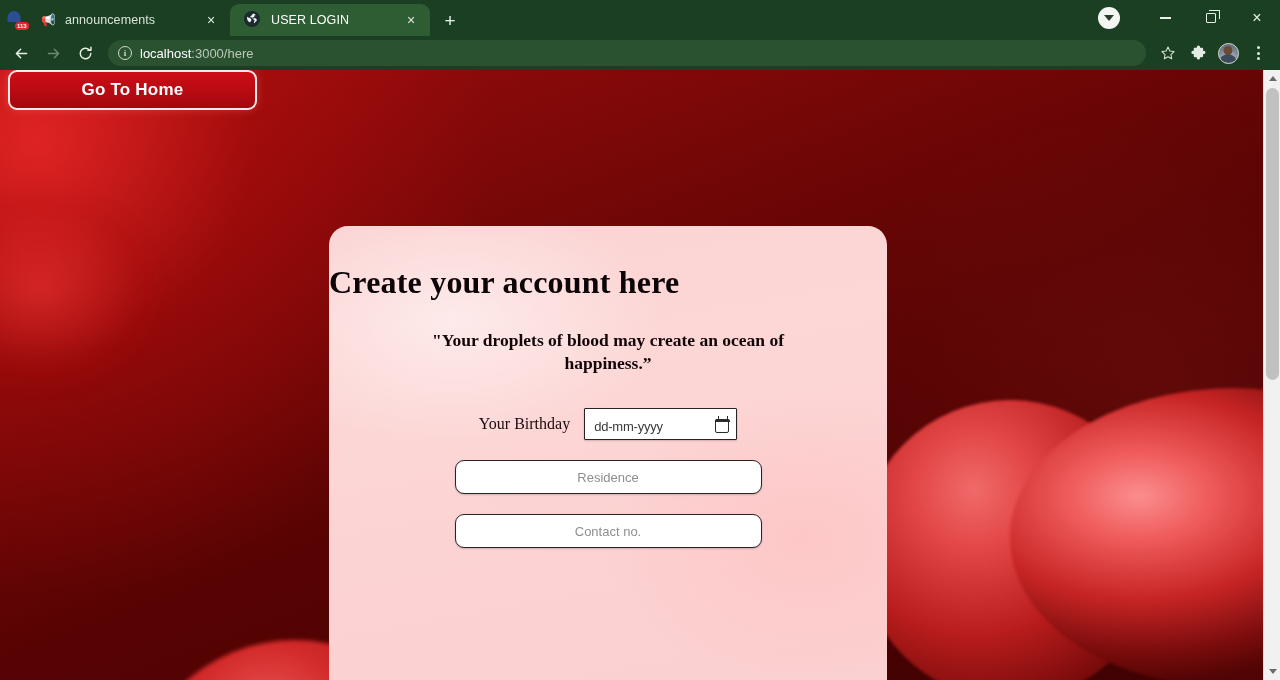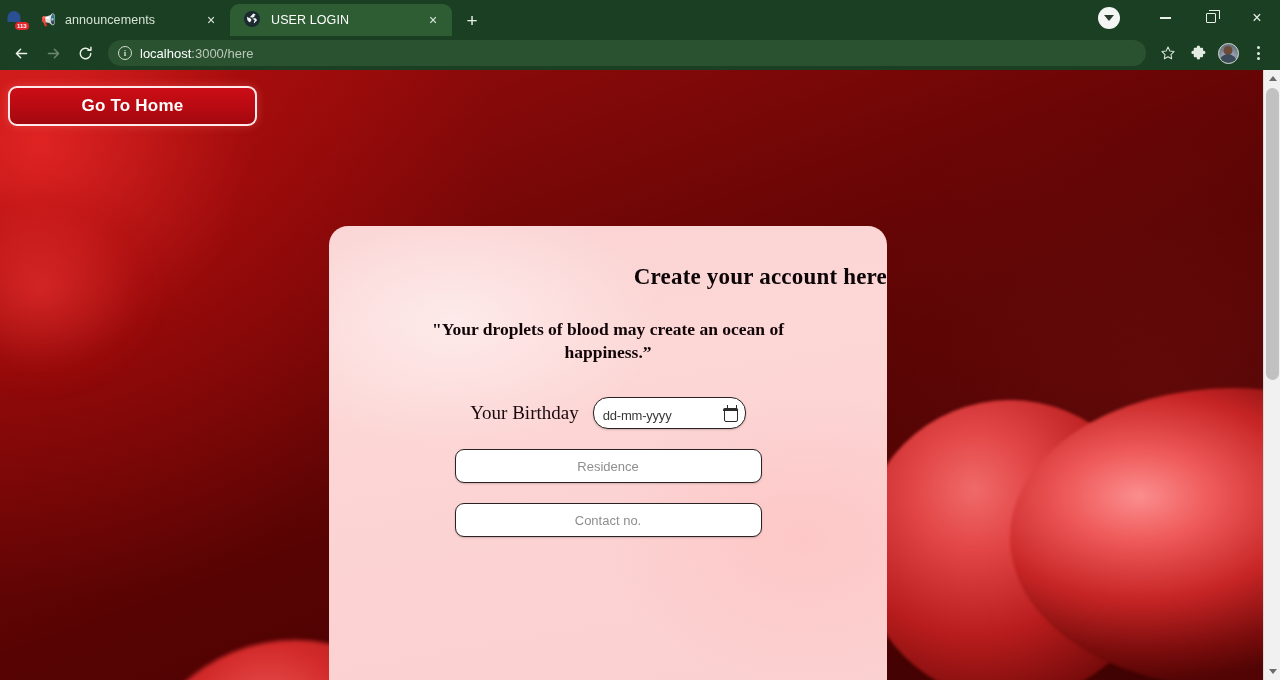--- a/index.html
+++ b/index.html
@@ -27,21 +27,21 @@
     align-items: center;
     gap: 9px;
     padding: 0 10px 0 14px;
     border-radius: 9px 9px 0 0;
     font-size: 12.5px;
     color: #e4ece4;
     position: relative;
     min-width: 0;
   }
   .tab.inactive { width: 230px; background: transparent; color: #d7e3d7; }
-  .tab.active   { width: 222px; background: #2e5c33; color: #ffffff; }
+  .tab.active   { width: 200px; background: #2e5c33; color: #ffffff; }
   .tab-title {
     flex: 1 1 auto;
     white-space: nowrap; overflow: hidden; text-overflow: ellipsis;
     letter-spacing: .1px;
   }
   .tab-close {
     width: 18px; height: 18px; flex: 0 0 18px;
     display: flex; align-items: center; justify-content: center;
     font-size: 14px; line-height: 1; color: #dfeadf;
     border-radius: 50%;
@@ -198,21 +198,21 @@
   }
   .cell-d {     
     width: 240px; height: 200px;
     left: -80px; top: 120px;
     background: radial-gradient(ellipse at 50% 50%, rgba(255,60,60,0.45) 0%, rgba(180,10,10,0.12) 60%, rgba(0,0,0,0) 100%);
     filter: blur(6px);
   }
 
   
   .gohome {
-    position: absolute; left: 8px; top: 16px;
+    position: absolute; left: 8px; top: 0;
     width: 249px; height: 40px;
     background: linear-gradient(180deg, #cc0d16 0%, #b80a12 55%, #a2080f 100%);
     border: 2px solid #ffe9ea;
     border-radius: 9px;
     display: flex; align-items: center; justify-content: center;
     color: #ffffff;
     font-size: 17px; font-weight: bold;
     letter-spacing: .2px;
     box-shadow: 0 0 10px rgba(255,120,120,0.35);
   }
@@ -224,24 +224,24 @@
     width: 558px; height: 520px;
     border-radius: 19px 19px 0 0;
     background:
       radial-gradient(ellipse 300px 180px at 22% 18%, rgba(255,255,255,0.50) 0%, rgba(255,255,255,0) 70%),
       radial-gradient(ellipse 280px 200px at 85% 60%, rgba(255,190,190,0.55) 0%, rgba(255,255,255,0) 72%),
       linear-gradient(170deg, #fbd3d3 0%, #fcd7d6 28%, #fcd2d2 60%, #fbcfcf 100%);
     padding: 38px 0 0 0;
     overflow: hidden;
   }
   .card-title {
-    text-align: right;
+    text-align: left;
     font-family: "Liberation Serif", serif;
     font-weight: bold;
-    font-size: 23px;
+    font-size: 32px;
     color: #0c0406;
     letter-spacing: .2px;
   }
   .card-quote {
     margin: 28px auto 0 auto;
     width: 390px;
     text-align: center;
     font-family: "Liberation Serif", serif;
     font-weight: bold;
     font-size: 17.5px;
@@ -264,27 +264,27 @@
     box-shadow: 0 1px 2px rgba(0,0,0,0.18);
   }
   .txt-input::placeholder { color: #8e8e8e; opacity: 1; }
 
   .bday-row {
     display: flex; align-items: center; justify-content: center;
     gap: 14px; margin-bottom: 20px;
   }
   .bday-label {
     font-family: "Liberation Serif", serif;
-    font-size: 19px;
+    font-size: 16px;
     color: #1a0a0d;
   }
   .date-input {
     width: 153px; height: 32px;
     border: 1.6px solid #2b2224;
-    border-radius: 15px;
+    border-radius: 1px;
     background: #ffffff;
     display: flex; align-items: center;
     padding: 4px 7px 0 9px;
     box-shadow: 0 1px 2px rgba(0,0,0,0.18);
   }
   .date-text {
     flex: 1 1 auto;
     font-family: "Liberation Sans", sans-serif;
     font-size: 13px; color: #3a3a3a;
     letter-spacing: -0.2px;

